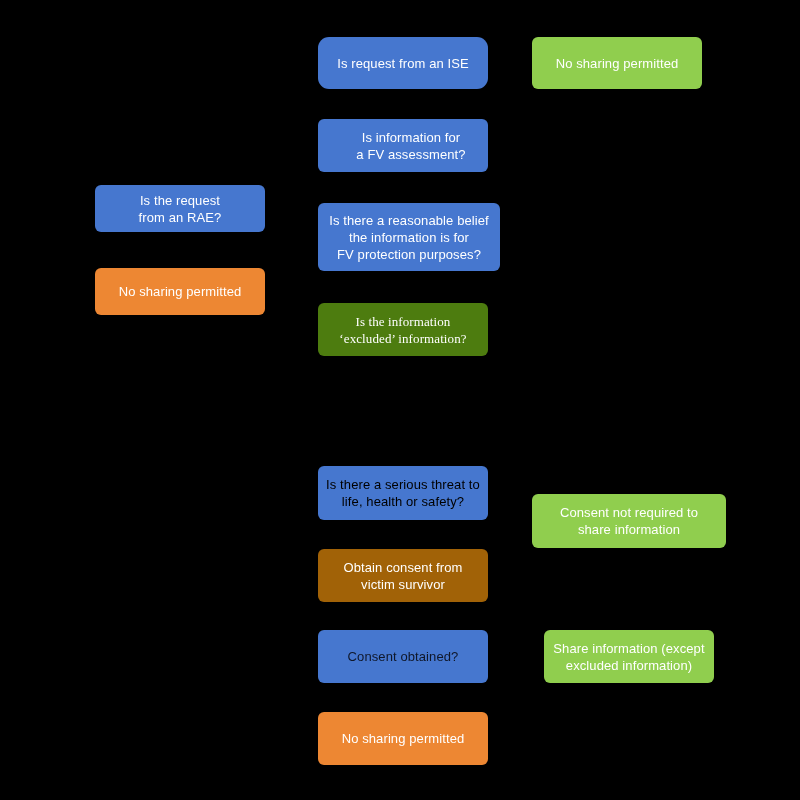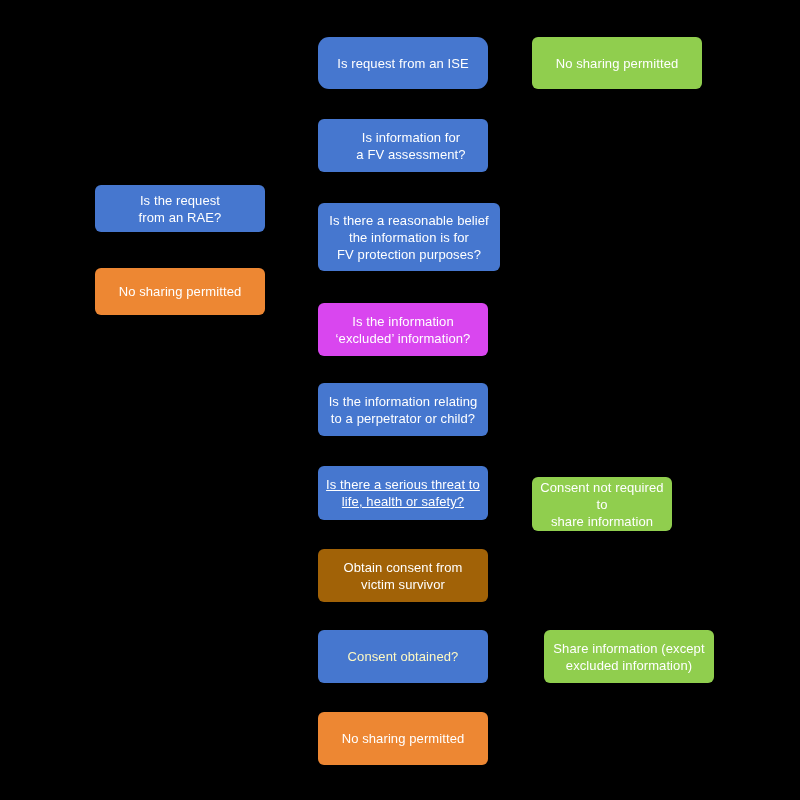--- a/index.html
+++ b/index.html
@@ -42,28 +42,26 @@
 <div id="canvas" style="background: rgb(0, 0, 0);">
     <div class="node node-blue" style="left: 95px; top: 185px; width: 170px; height: 47px; background: rgb(70, 119, 207); color: rgb(255, 255, 255);">Is the request
 from an RAE?</div>
     <div class="node node-orange" style="left: 95px; top: 268px; width: 170px; height: 47px; background: rgb(237, 135, 51); color: rgb(255, 255, 255);">No sharing permitted</div>
     <div class="node node-blue" style="left: 318px; top: 37px; width: 170px; height: 52px; background: rgb(70, 119, 207); color: rgb(255, 255, 255); border-radius: 11px;">Is request from an ISE</div>
     <div class="node node-blue" style="left: 318px; top: 119px; width: 170px; height: 53px; background: rgb(70, 119, 207); color: rgb(255, 255, 255); padding-left: 24px;">Is information for
 a FV assessment?</div>
     <div class="node node-blue" style="left: 318px; top: 203px; width: 182px; height: 68px; background: rgb(70, 119, 207); color: rgb(255, 255, 255);">Is there a reasonable belief
 the information is for
 FV protection purposes?</div>
-    <div class="node node-blue" style="left: 318px; top: 303px; width: 170px; height: 53px; background: #d946ef; color: rgb(255, 255, 255);">Is the information
+    <div class="node node-blue" style="left: 318px; top: 303px; width: 170px; height: 53px; background: #4d7c0f; color: rgb(255, 255, 255); font-family: Liberation Serif, serif;">Is the information
 ‘excluded’ information?</div>
-    <div class="node node-blue" style="left: 318px; top: 383px; width: 170px; height: 53px; background: rgb(70, 119, 207); color: rgb(255, 255, 255);">Is the information relating
-to a perpetrator or child?</div>
-    <div class="node node-blue" style="left: 318px; top: 466px; width: 170px; height: 54px; background: rgb(70, 119, 207); color: #ffffff; text-decoration: underline;">Is there a serious threat to
+    <div class="node node-blue" style="left: 318px; top: 466px; width: 170px; height: 54px; background: rgb(70, 119, 207); color: #000000;">Is there a serious threat to
 life, health or safety?</div>
     <div class="node node-blue" style="left: 318px; top: 549px; width: 170px; height: 53px; background: #a16207; color: rgb(255, 255, 255);">Obtain consent from
 victim survivor</div>
-    <div class="node node-blue" style="left: 318px; top: 630px; width: 170px; height: 53px; background: rgb(70, 119, 207); color: #fef9c3;">Consent obtained?</div>
+    <div class="node node-blue" style="left: 318px; top: 630px; width: 170px; height: 53px; background: rgb(70, 119, 207); color: #0f172a;">Consent obtained?</div>
     <div class="node node-orange" style="left: 318px; top: 712px; width: 170px; height: 53px; background: rgb(237, 135, 51); color: rgb(255, 255, 255);">No sharing permitted</div>
     <div class="node node-green" style="left: 532px; top: 37px; width: 170px; height: 52px; background: rgb(144, 206, 78); color: rgb(255, 255, 255);">No sharing permitted</div>
-    <div class="node node-green" style="left: 532px; top: 477px; width: 140px; height: 54px; background: rgb(144, 206, 78); color: rgb(255, 255, 255);">Consent not required to
+    <div class="node node-green" style="left: 532px; top: 494px; width: 194px; height: 54px; background: rgb(144, 206, 78); color: rgb(255, 255, 255);">Consent not required to
 share information</div>
     <div class="node node-green" style="left: 532px; top: 630px; width: 170px; height: 53px; background: rgb(144, 206, 78); color: rgb(255, 255, 255); margin-left: 12px;">Share information (except
 excluded information)</div>
   </div>
 
 </body></html>

